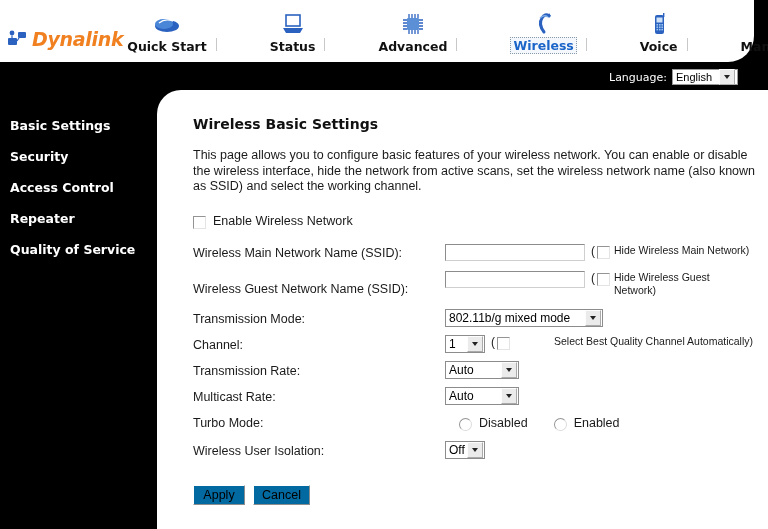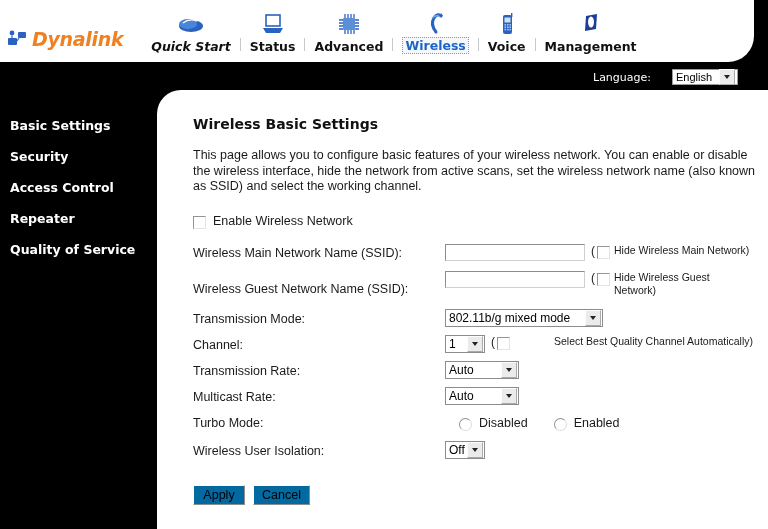--- a/index.html
+++ b/index.html
@@ -47,20 +47,21 @@
     color: #F08020;
     letter-spacing: -0.3px;
   }
   .nav-item {
     display: flex;
     flex-direction: column;
     align-items: center;
     margin-bottom: 8px;
     padding: 0 4px;
     cursor: pointer;
+    margin-left: 44px;
   }
   .nav-icon { height: 26px; width: 30px; margin-bottom: 1px; }
   .nav-label {
     font-family: "DejaVu Sans", sans-serif;
     font-size: 12.5px;
     font-weight: bold;
     color: #111111;
     white-space: nowrap;
   }
   .nav-item.active .nav-label {
@@ -69,37 +70,37 @@
     padding: 0 2px;
     background: #f4f7fb;
   }
   .nav-sep {
     width: 1px;
     height: 13px;
     background: #c8c8c8;
     margin: 0 5px 11px 5px;
     flex: none;
   }
-  .nav-gap-first { margin-left: 24px; font-style: italic; }
+  .nav-gap-first { margin-left: 0; }
 
   
   #langbar {
     position: absolute;
     left: 0; top: 62px;
     width: 768px; height: 30px;
     background: #000000;
     display: flex;
     align-items: center;
     justify-content: flex-end;
   }
   #lang-label {
     color: #ffffff;
     font-size: 11px;
     font-family: "DejaVu Sans", sans-serif;
-    margin-right: 21px;
+    margin-right: 5px;
   }
   #lang-select {
     margin-right: 30px;
     width: 66px; height: 16px;
     background: #ffffff;
     border: 1px solid #9a9a9a;
     display: flex;
     align-items: center;
     justify-content: space-between;
     padding: 0 1px 0 3px;

